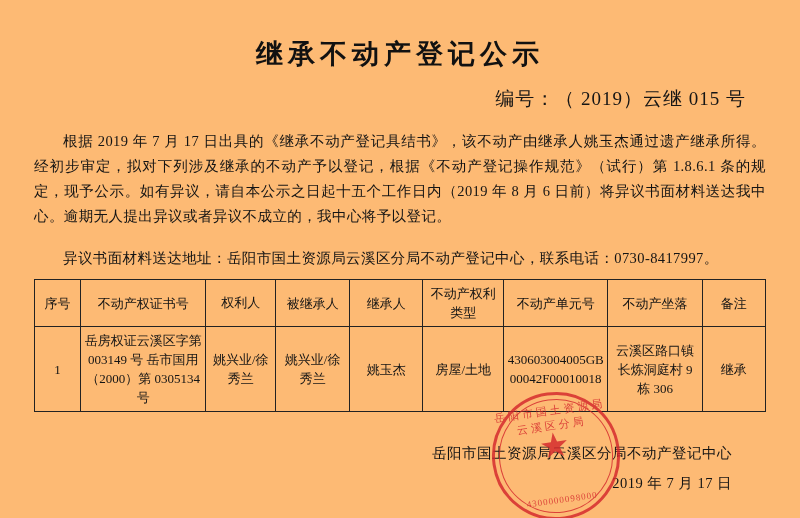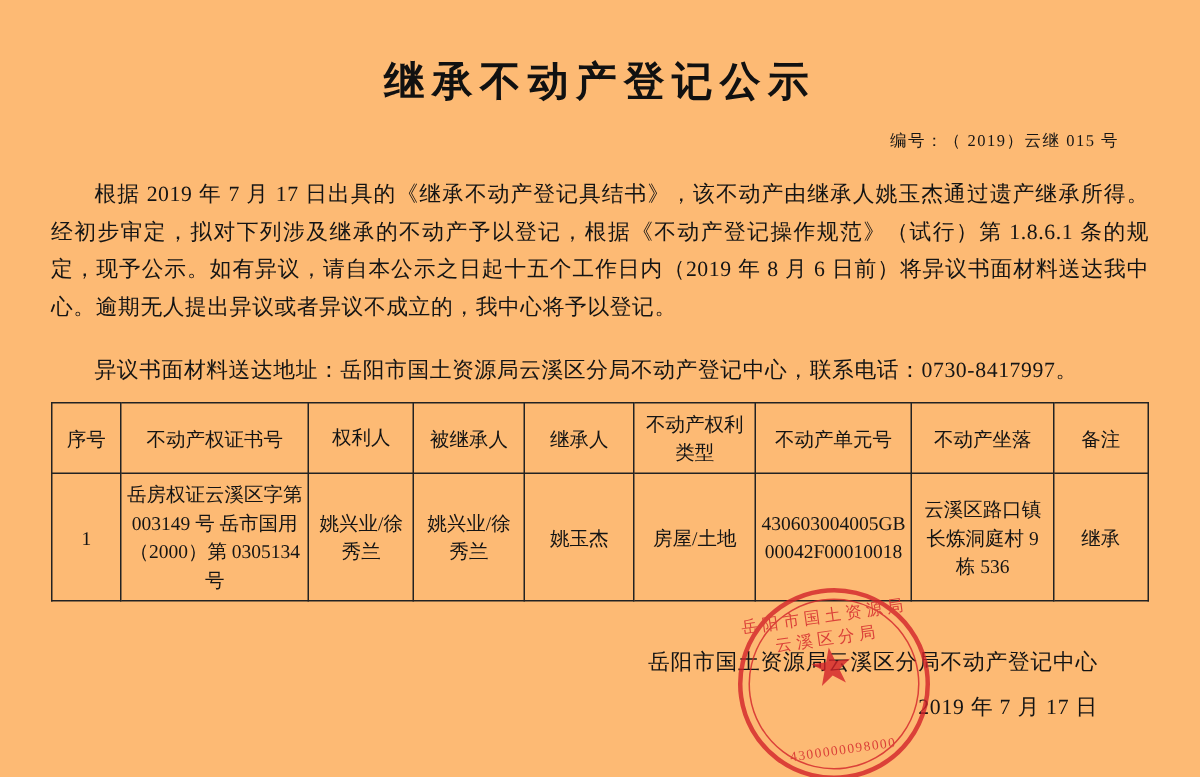--- a/index.html
+++ b/index.html
@@ -26,21 +26,21 @@
   .doc-title {
     text-align: center;
     font-size: 27px;
     font-weight: bold;
     letter-spacing: 5px;
     margin: 14px 0 14px 0;
     color: #111;
   }
   .doc-number {
     text-align: right;
-    font-size: 11px;
+    font-size: 19px;
     letter-spacing: 1px;
     margin: 0 20px 13px 0;
     color: #151515;
   }
   .para {
     font-size: 14.5px;
     line-height: 25px;
     text-align: justify;
     text-justify: inter-ideograph;
     text-indent: 2em;
@@ -178,21 +178,21 @@
     </thead>
     <tbody>
       <tr>
         <td>1</td>
         <td>岳房权证云溪区字第 003149 号 岳市国用（2000）第 0305134 号</td>
         <td>姚兴业/徐秀兰</td>
         <td>姚兴业/徐秀兰</td>
         <td>姚玉杰</td>
         <td>房屋/土地</td>
         <td>430603004005GB00042F00010018</td>
-        <td>云溪区路口镇长炼洞庭村 9 栋 536</td>
+        <td>云溪区路口镇长炼洞庭村 9 栋 306</td>
         <td>继承</td>
       </tr>
     </tbody>
   </table>
 
   <div class="footer-block">
     <span class="footer-line">岳阳市国土资源局云溪区分局不动产登记中心</span>
     <span class="footer-line">2019 年 7 月 17 日</span>
   </div>
 

